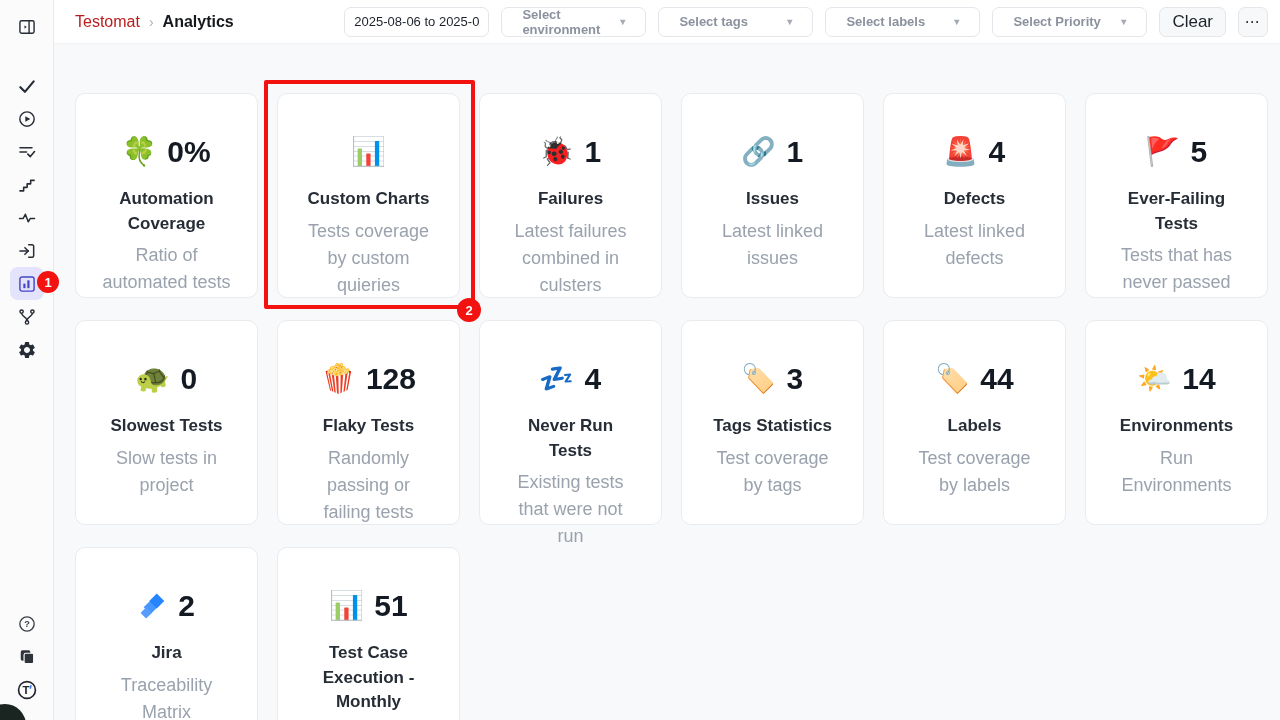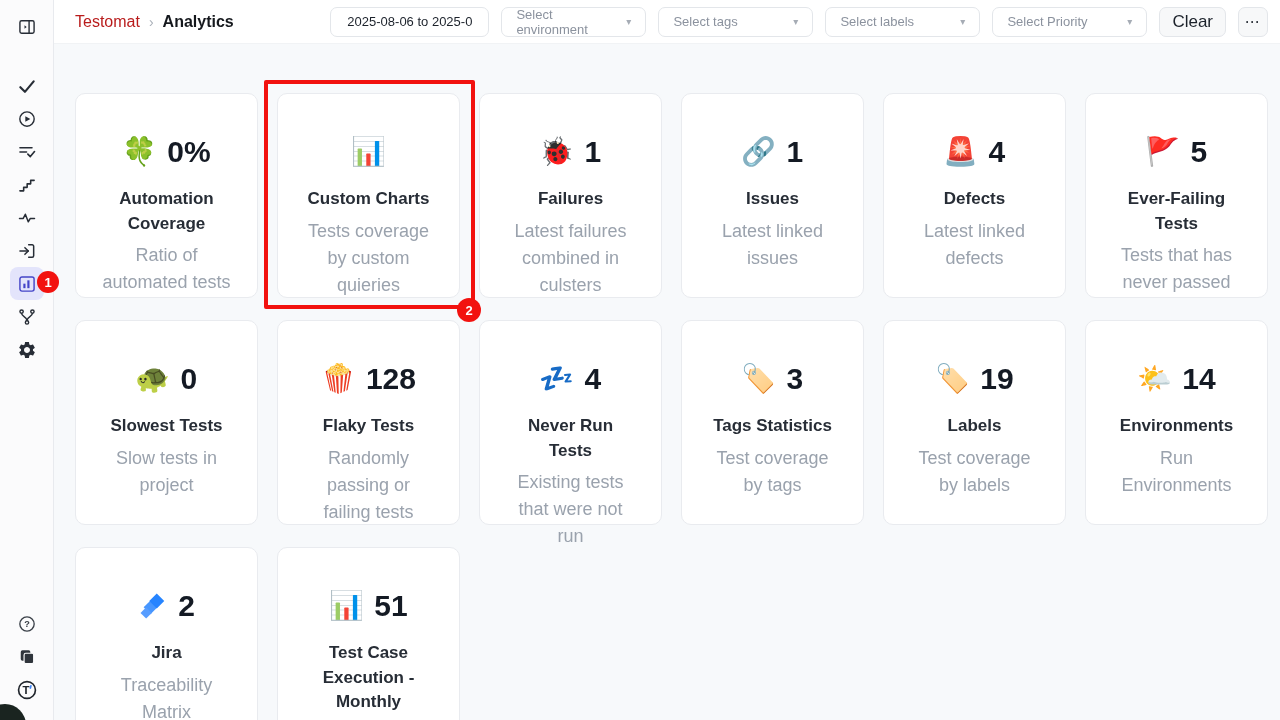--- a/index.html
+++ b/index.html
@@ -43,22 +43,22 @@
   }
   .breadcrumb { display:flex; align-items:center; gap:9px; margin-left:21px; font-size:16px; white-space:nowrap; }
   .crumb-project { color:#b91c1c; cursor:pointer; }
   .crumb-sep { color:#aab0b9; font-size:14px; }
   .crumb-page { color:#15181d; font-weight:700; }
   .filters { margin-left:auto; margin-right:12px; display:flex; align-items:center; gap:12px; }
   .field {
     height:30px; background:#fff; border:1px solid #e3e6ea; border-radius:7px;
     display:flex; align-items:center; font-size:13px; cursor:pointer; overflow:hidden;
   }
-  .date-field { width:159px; justify-content:center; color:#1c222b; white-space:nowrap; padding:0 8px; }
-  .select-field { color:#8b929e; padding:0 14px; justify-content:space-between; }
+  .date-field { width:145px; justify-content:center; color:#1c222b; white-space:nowrap; padding:0 8px; }
+  .select-field { color:#8b929e; padding:0 20px; justify-content:space-between;font-weight:bold; }
   .w145{width:145px;} .w155{width:155px;}
   .caret { color:#a6acb5; font-size:10px; margin-left:6px; }
   .btn-clear {
     height:30px; padding:0 12px; background:#f7f8f9; border:1px solid #e3e6ea; border-radius:7px;
     font-size:17px; color:#1c222b; display:flex; align-items:center; cursor:pointer;
   }
   .btn-more {
     height:30px; width:30px; background:#f7f8f9; border:1px solid #e3e6ea; border-radius:7px;
     display:flex; align-items:center; justify-content:center; cursor:pointer;
     font-size:12px; color:#31363e; letter-spacing:1px; font-weight:700;
@@ -347,21 +347,21 @@
         <span class="card-emoji">🏷️</span>
         <span class="card-value">3</span>
       </div>
     <div class="card-title">Tags Statistics</div>
     <div class="card-desc">Test coverage by tags</div>
   </div>
 
   <div class="card">
     <div class="card-top">
         <span class="card-emoji">🏷️</span>
-        <span class="card-value">19</span>
+        <span class="card-value">44</span>
       </div>
     <div class="card-title">Labels</div>
     <div class="card-desc">Test coverage by labels</div>
   </div>
 
   <div class="card">
     <div class="card-top">
         <span class="card-emoji">🌤️</span>
         <span class="card-value">14</span>
       </div>

